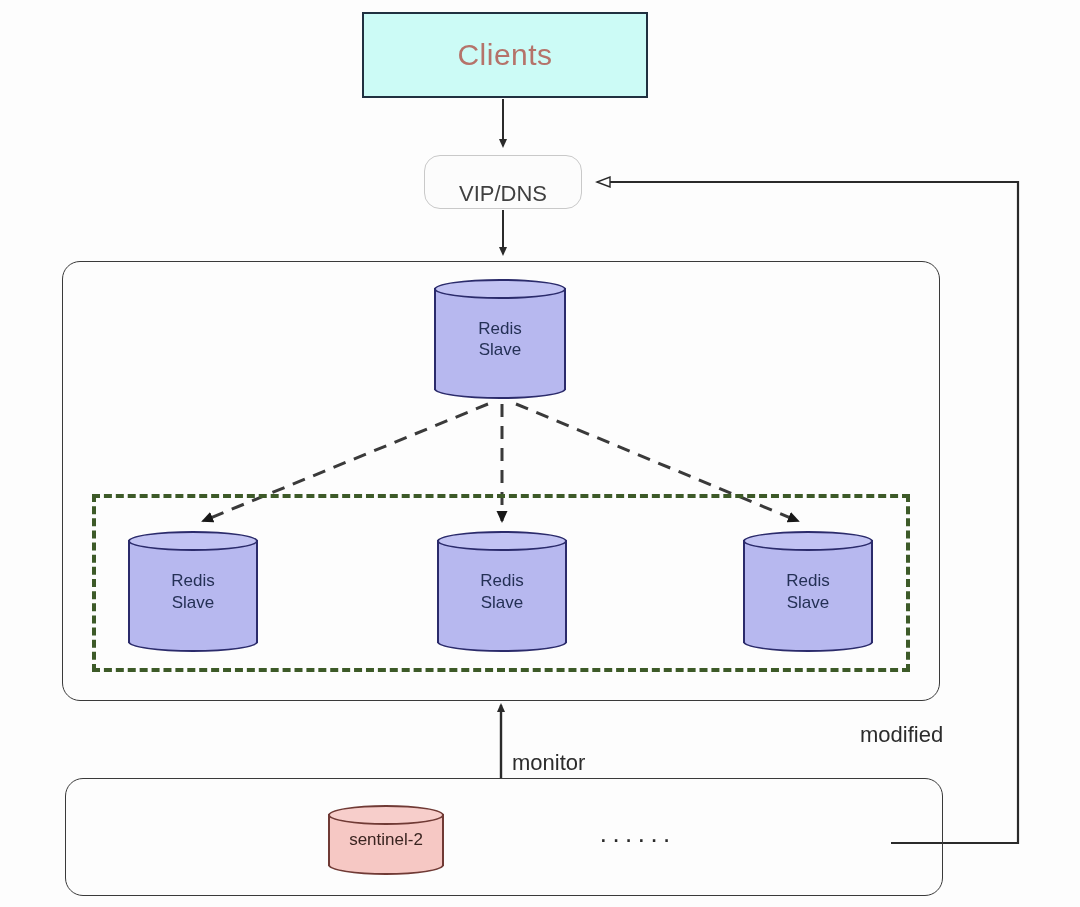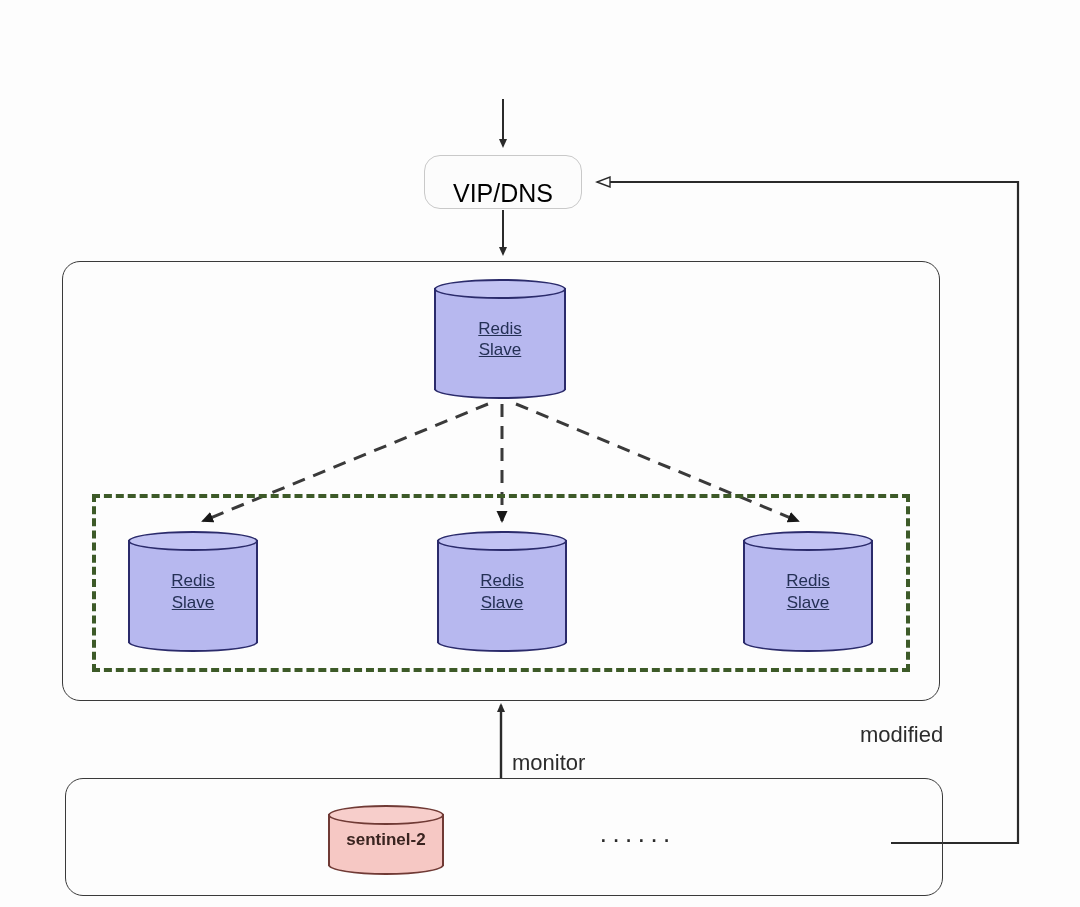--- a/index.html
+++ b/index.html
@@ -55,22 +55,22 @@
     height: 54px;
     background: #fcfcfc;
     border: 1.6px solid #c9c9c9;
     border-radius: 16px;
     box-sizing: border-box;
     display: flex;
     align-items: center;
     justify-content: center;
   }
   .vip-label {
-    font-size: 25px;
-    color: #000000;
+    font-size: 22px;
+    color: #404040;
     margin-top: 23px;
   }
 
   
   .group-box {
     position: absolute;
     border: 1.6px solid #3a3a3a;
     border-radius: 18px;
     background: transparent;
     box-sizing: border-box;
@@ -154,39 +154,38 @@
   }
 
   .cyl.redis {
     --fill: #b7b8ef;
     --fill-top: #c2c3f3;
     --stroke: #2b2b6b;
   }
   .cyl.redis .cyl-label {
     font-size: 17px;
     color: #243055;
-    text-decoration: underline;
   }
   .cyl.sentinel {
     --fill: #f6c8c4;
     --fill-top: #f7cecb;
     --stroke: #703a35;
   }
   .cyl.sentinel .cyl-label {
     font-size: 17px;
     color: #3a2420;
   }
 
   #redis-master { left: 434px; top: 279px; width: 132px; height: 120px; }
   #redis-slave-1 { left: 128px; top: 531px; width: 130px; height: 121px; }
   #redis-slave-2 { left: 437px; top: 531px; width: 130px; height: 121px; }
   #redis-slave-3 { left: 743px; top: 531px; width: 130px; height: 121px; }
 
   #sentinel-1 { left: 122px; top: 805px; width: 116px; height: 70px; }
-  #sentinel-2 { left: 328px; top: 805px; width: 116px; height: 70px; font-weight: bold; }
+  #sentinel-2 { left: 328px; top: 805px; width: 116px; height: 70px; }
   #sentinel-n { left: 775px; top: 805px; width: 116px; height: 70px; }
 
   
   .ellipsis {
     position: absolute;
     left: 572px;
     top: 824px;
     width: 130px;
     text-align: center;
     font-size: 26px;
@@ -230,20 +229,23 @@
 
     <line x1="502" y1="404" x2="502" y2="521" stroke="#3a3a3a" stroke-width="3" stroke-dasharray="13 9" marker-end="url(#arrow-dash)"></line>
 
     <line x1="516" y1="404" x2="798" y2="521" stroke="#3a3a3a" stroke-width="3" stroke-dasharray="13 9" marker-end="url(#arrow-dash)"></line>
 
     <line x1="501" y1="779" x2="501" y2="705" stroke="#2a2a2a" stroke-width="2.4" marker-end="url(#arrow-solid)"></line>
 
     <path d="M 891,843 L 1018,843 L 1018,182 L 597,182" fill="none" stroke="#2a2a2a" stroke-width="2.2" marker-end="url(#arrow-hollow)"></path>
   </svg>
 
+  <div class="clients-box">
+    <span class="clients-label">Clients</span>
+  </div>
 
   <div class="vip-pill">
     <span class="vip-label">VIP/DNS</span>
   </div>
 
   <div class="group-box" id="redis-group"></div>
 
   <div class="dashed-green"></div>
 
   <div class="cyl redis" id="redis-master">

